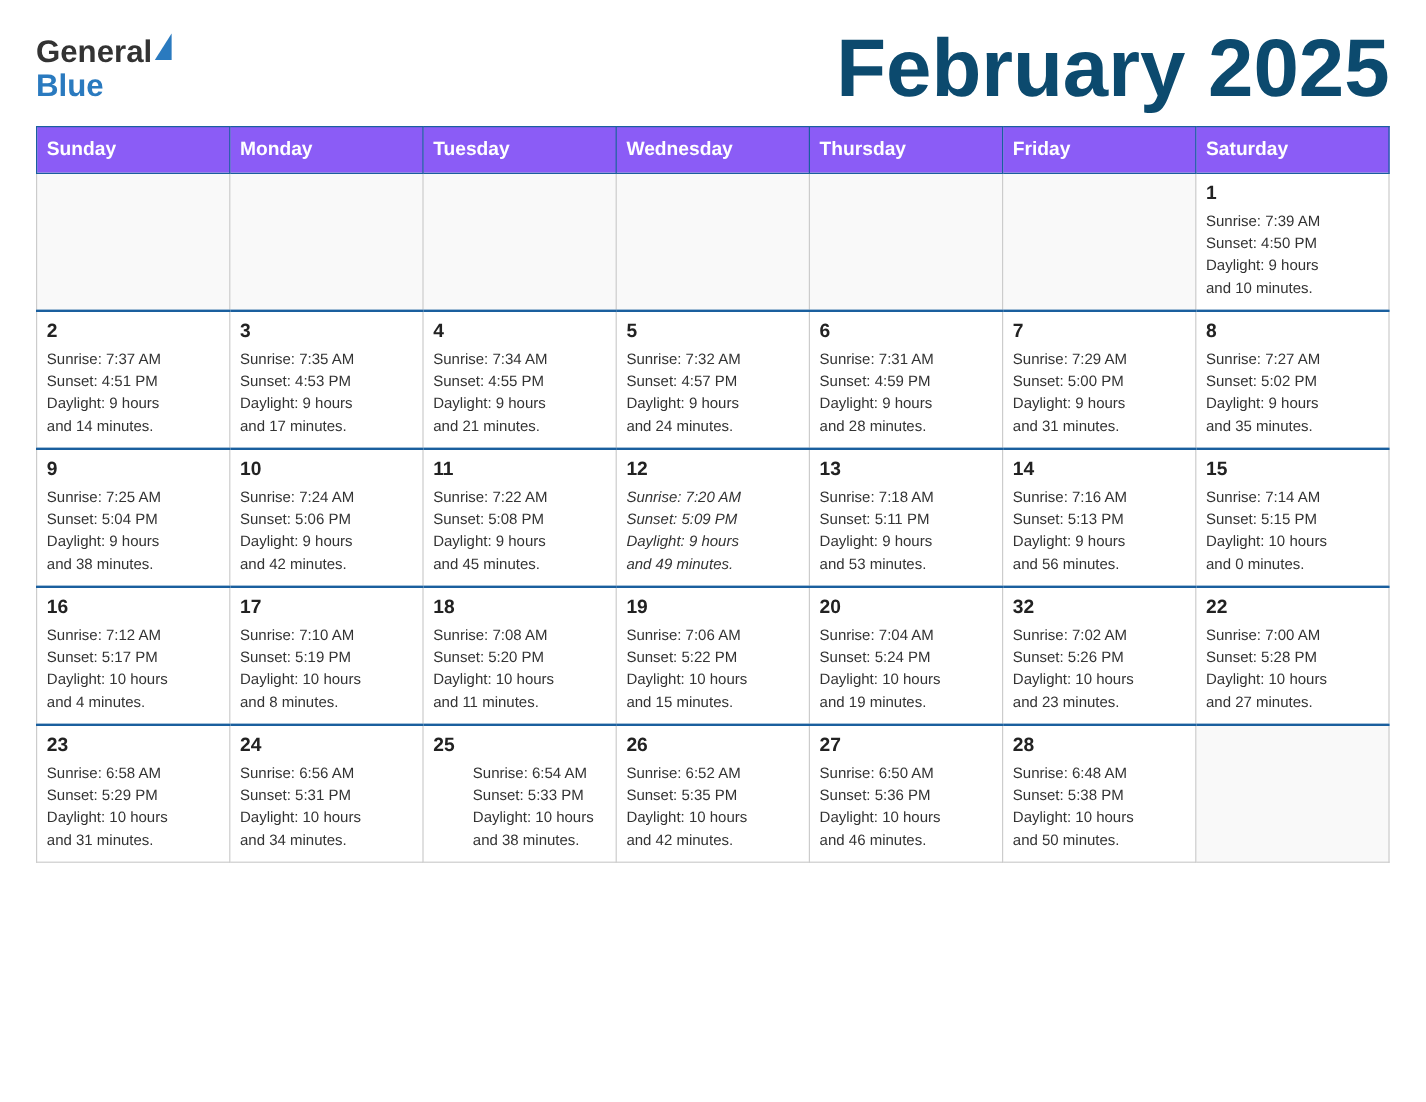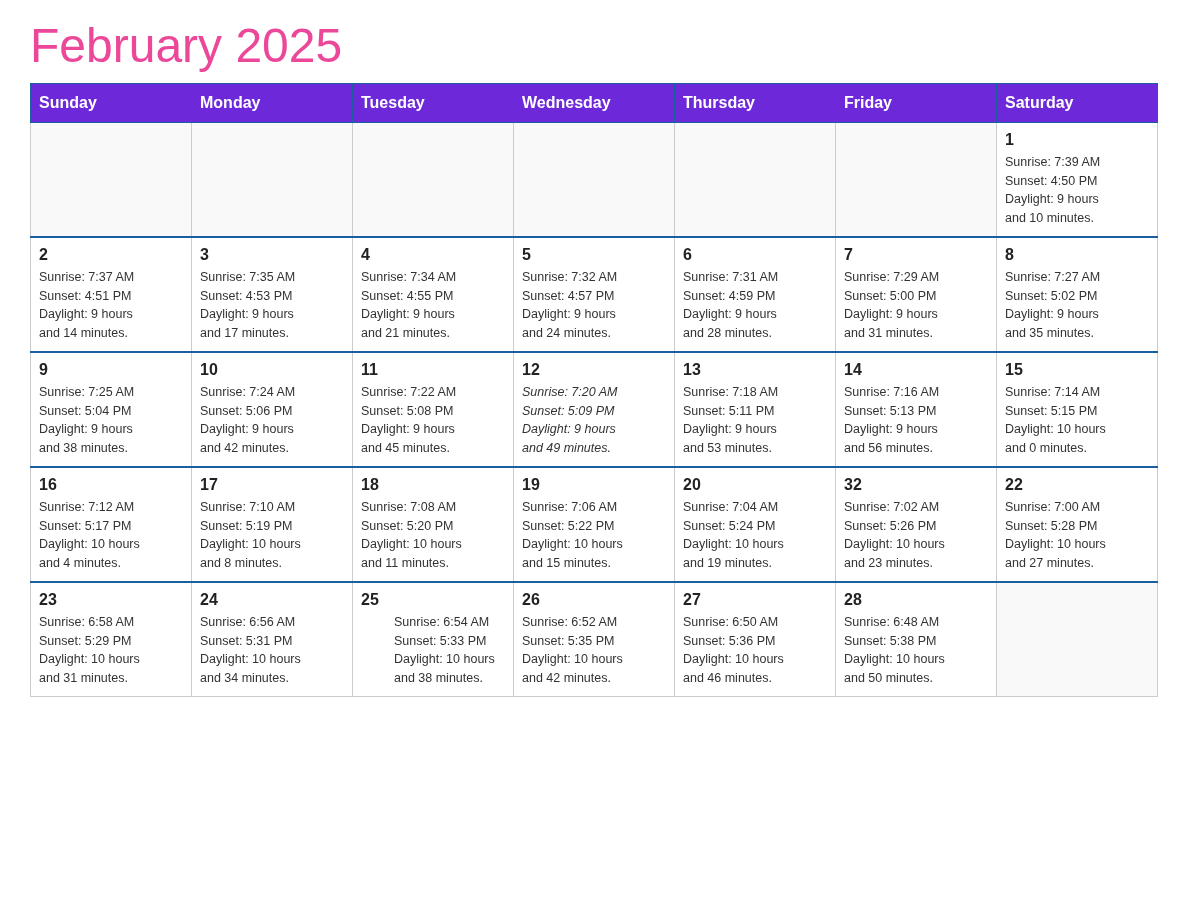--- a/index.html
+++ b/index.html
@@ -48,37 +48,37 @@
       display: flex;
       flex-direction: column;
       gap: 2px;
     }
     .logo-line1 { display: flex; align-items: center; }
     .logo-line2 { display: flex; align-items: center; }
     .title-area {
       text-align: right;
     }
     .page-title {
-      font-size: 48px;
-      font-weight: normal;
-      color: #ec4899;
+      font-size: 68px;
+      font-weight: bold;
+      color: #0c4a6e;
       line-height: 1.1;
     }
     .subtitle {
       font-size: 22px;
       color: #444;
       margin-top: 4px;
     }
     .calendar {
       width: 100%;
       border-collapse: collapse;
       margin-top: 10px;
     }
     .calendar th {
-      background-color: #6d28d9;
+      background-color: #8b5cf6;
       color: #fff;
       font-size: 16px;
       font-weight: bold;
       padding: 10px 8px;
       text-align: left;
       border: 1px solid #1a5f9e;
     }
     .calendar td {
       vertical-align: top;
       padding: 8px;
@@ -105,20 +105,31 @@
       line-height: 1.5;
     }
     .row-separator td {
       border-top: 2px solid #1a5f9e;
     }
   </style>
 </head>
 <body>
 
 <div class="header-area">
+  <div class="logo">
+    <div class="logo-lines">
+      <div class="logo-line1">
+        <span class="logo-text-general">General</span>
+        <span class="logo-icon"></span>
+      </div>
+      <div class="logo-line2">
+        <span class="logo-text-blue">Blue</span>
+      </div>
+    </div>
+  </div>
   <div class="title-area">
     <div class="page-title">February 2025</div>
   </div>
 </div>
 
 <table class="calendar">
   <thead>
     <tr>
     <th>Sunday</th>
         <th>Monday</th>

